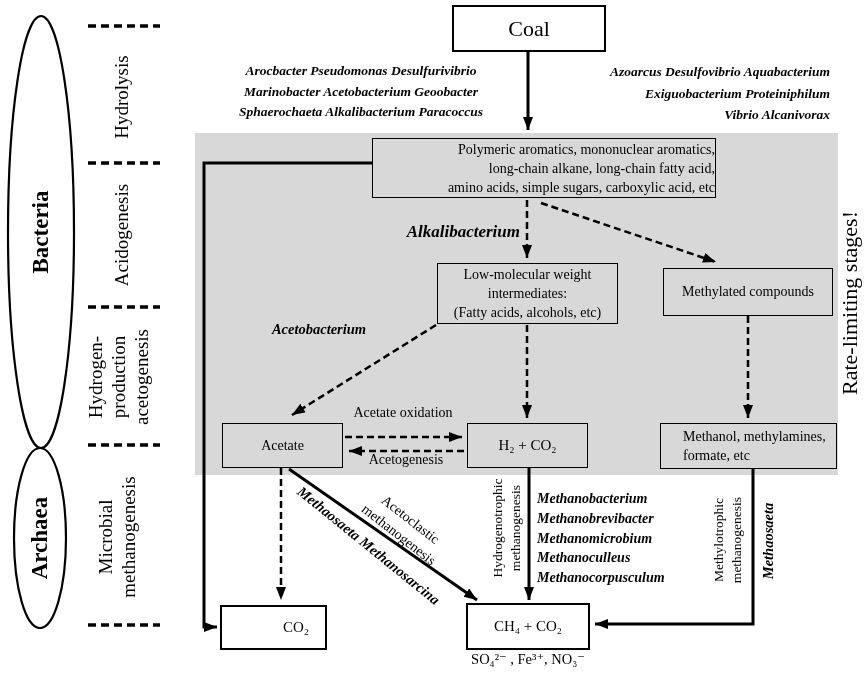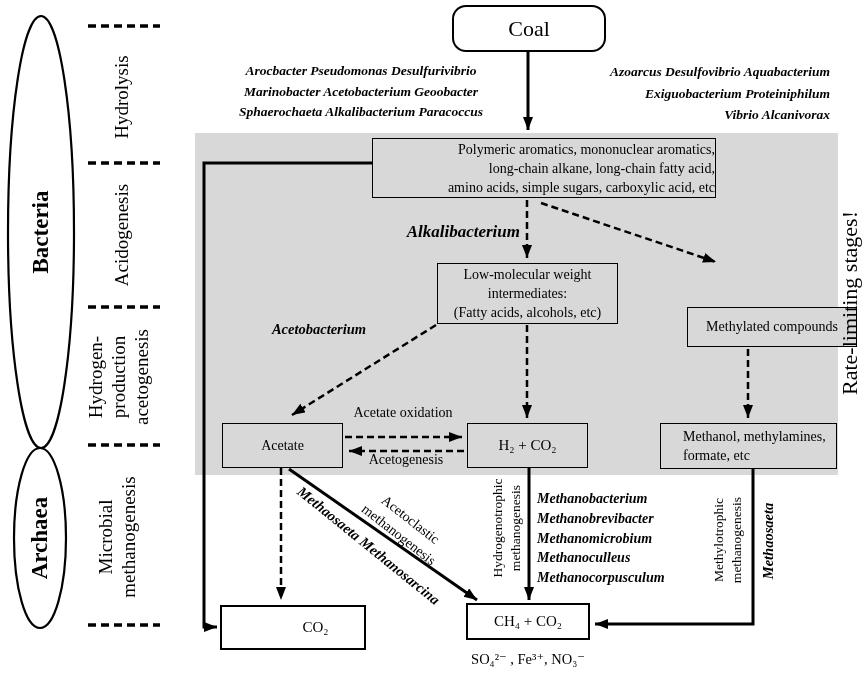--- a/index.html
+++ b/index.html
@@ -76,21 +76,21 @@
   <div class="abs rotccw stage" style="left:50px;top:342px;width:137px;height:70px;">
     <div>Hydrogen-</div>
     <div>production</div>
     <div>acetogenesis</div>
   </div>
   <div class="abs rotccw stage" style="left:25px;top:513px;width:185px;height:48px;">
     <div>Microbial</div>
     <div>methanogenesis</div>
   </div>
 
-  <div class="box whitebg ctr" style="left:452px;top:5px;width:154px;height:47px;border-width:2px;font-size:22px;border-radius:14px;">
+  <div class="box whitebg ctr" style="left:452px;top:5px;width:154px;height:47px;border-width:2px;font-size:22px;">
     <div>Coal</div>
   </div>
 
   <div class="abs bi ctr" style="left:210px;top:61px;width:302px;font-size:13.5px;line-height:20.5px;">
     <div>Arocbacter  Pseudomonas Desulfurivibrio</div>
     <div>Marinobacter Acetobacterium  Geoobacter</div>
     <div>Sphaerochaeta Alkalibacterium  Paracoccus</div>
   </div>
   <div class="abs bi" style="left:540px;top:61px;width:290px;font-size:13.5px;line-height:21.5px;text-align:right;">
     <div>Azoarcus  Desulfovibrio   Aquabacterium</div>
@@ -105,21 +105,21 @@
   </div>
 
   <div class="abs bi rgt" style="left:398px;top:222px;width:122px;font-size:17px;">Alkalibacterium</div>
 
   <div class="box graybg ctr fs14 lh19" style="left:437px;top:263px;width:181px;height:61px;">
     <div>Low-molecular weight</div>
     <div>intermediates:</div>
     <div>(Fatty acids, alcohols, etc)</div>
   </div>
 
-  <div class="box graybg ctr fs14" style="left:687px;top:268px;width:170px;height:40px;margin-top:39px;">
+  <div class="box graybg ctr fs14" style="left:663px;top:268px;width:170px;height:48px;">
     <div>Methylated compounds</div>
   </div>
 
   <div class="abs bi ctr" style="left:260px;top:321px;width:118px;font-size:14.5px;">Acetobacterium</div>
 
   <div class="abs ctr fs14" style="left:346px;top:405px;width:114px;">Acetate oxidation</div>
   <div class="abs ctr fs14" style="left:358px;top:452px;width:96px;">Acetogenesis</div>
 
   <div class="box graybg ctr fs14" style="left:222px;top:423px;width:121px;height:45px;">
     <div>Acetate</div>
@@ -151,23 +151,23 @@
     <div>Methanoculleus</div>
     <div>Methanocorpusculum</div>
   </div>
 
   <div class="abs rotccw ctr" style="left:664px;top:521px;width:130px;height:38px;font-size:13.5px;line-height:18px;">
     <div>Methylotrophic</div>
     <div>methanogenesis</div>
   </div>
   <div class="abs rotccw bi ctr" style="left:705px;top:531px;width:130px;height:20px;font-size:14.5px;">Methaosaeta</div>
 
-  <div class="box whitebg ctr fs15" style="left:220px;top:605px;width:146px;height:45px;border-width:2px;padding-left:45px;">
+  <div class="box whitebg ctr fs15" style="left:220px;top:605px;width:107px;height:45px;border-width:2px;padding-left:45px;">
     <div>CO₂</div>
   </div>
-  <div class="box whitebg ctr fs15" style="left:466px;top:603px;width:124px;height:37px;border-width:2px;">
+  <div class="box whitebg ctr fs15" style="left:466px;top:603px;width:124px;height:47px;border-width:2px;">
     <div>CH₄ + CO₂</div>
   </div>
 
   <div class="abs ctr" style="left:440px;top:651px;width:176px;font-size:14.5px;">SO₄²⁻ , Fe³⁺, NO₃⁻</div>
   <div class="abs ctr" style="left:440px;top:671px;width:176px;font-size:14.5px;margin-top:24px;">(absent)</div>
 
 </div>
 
 </body></html>

